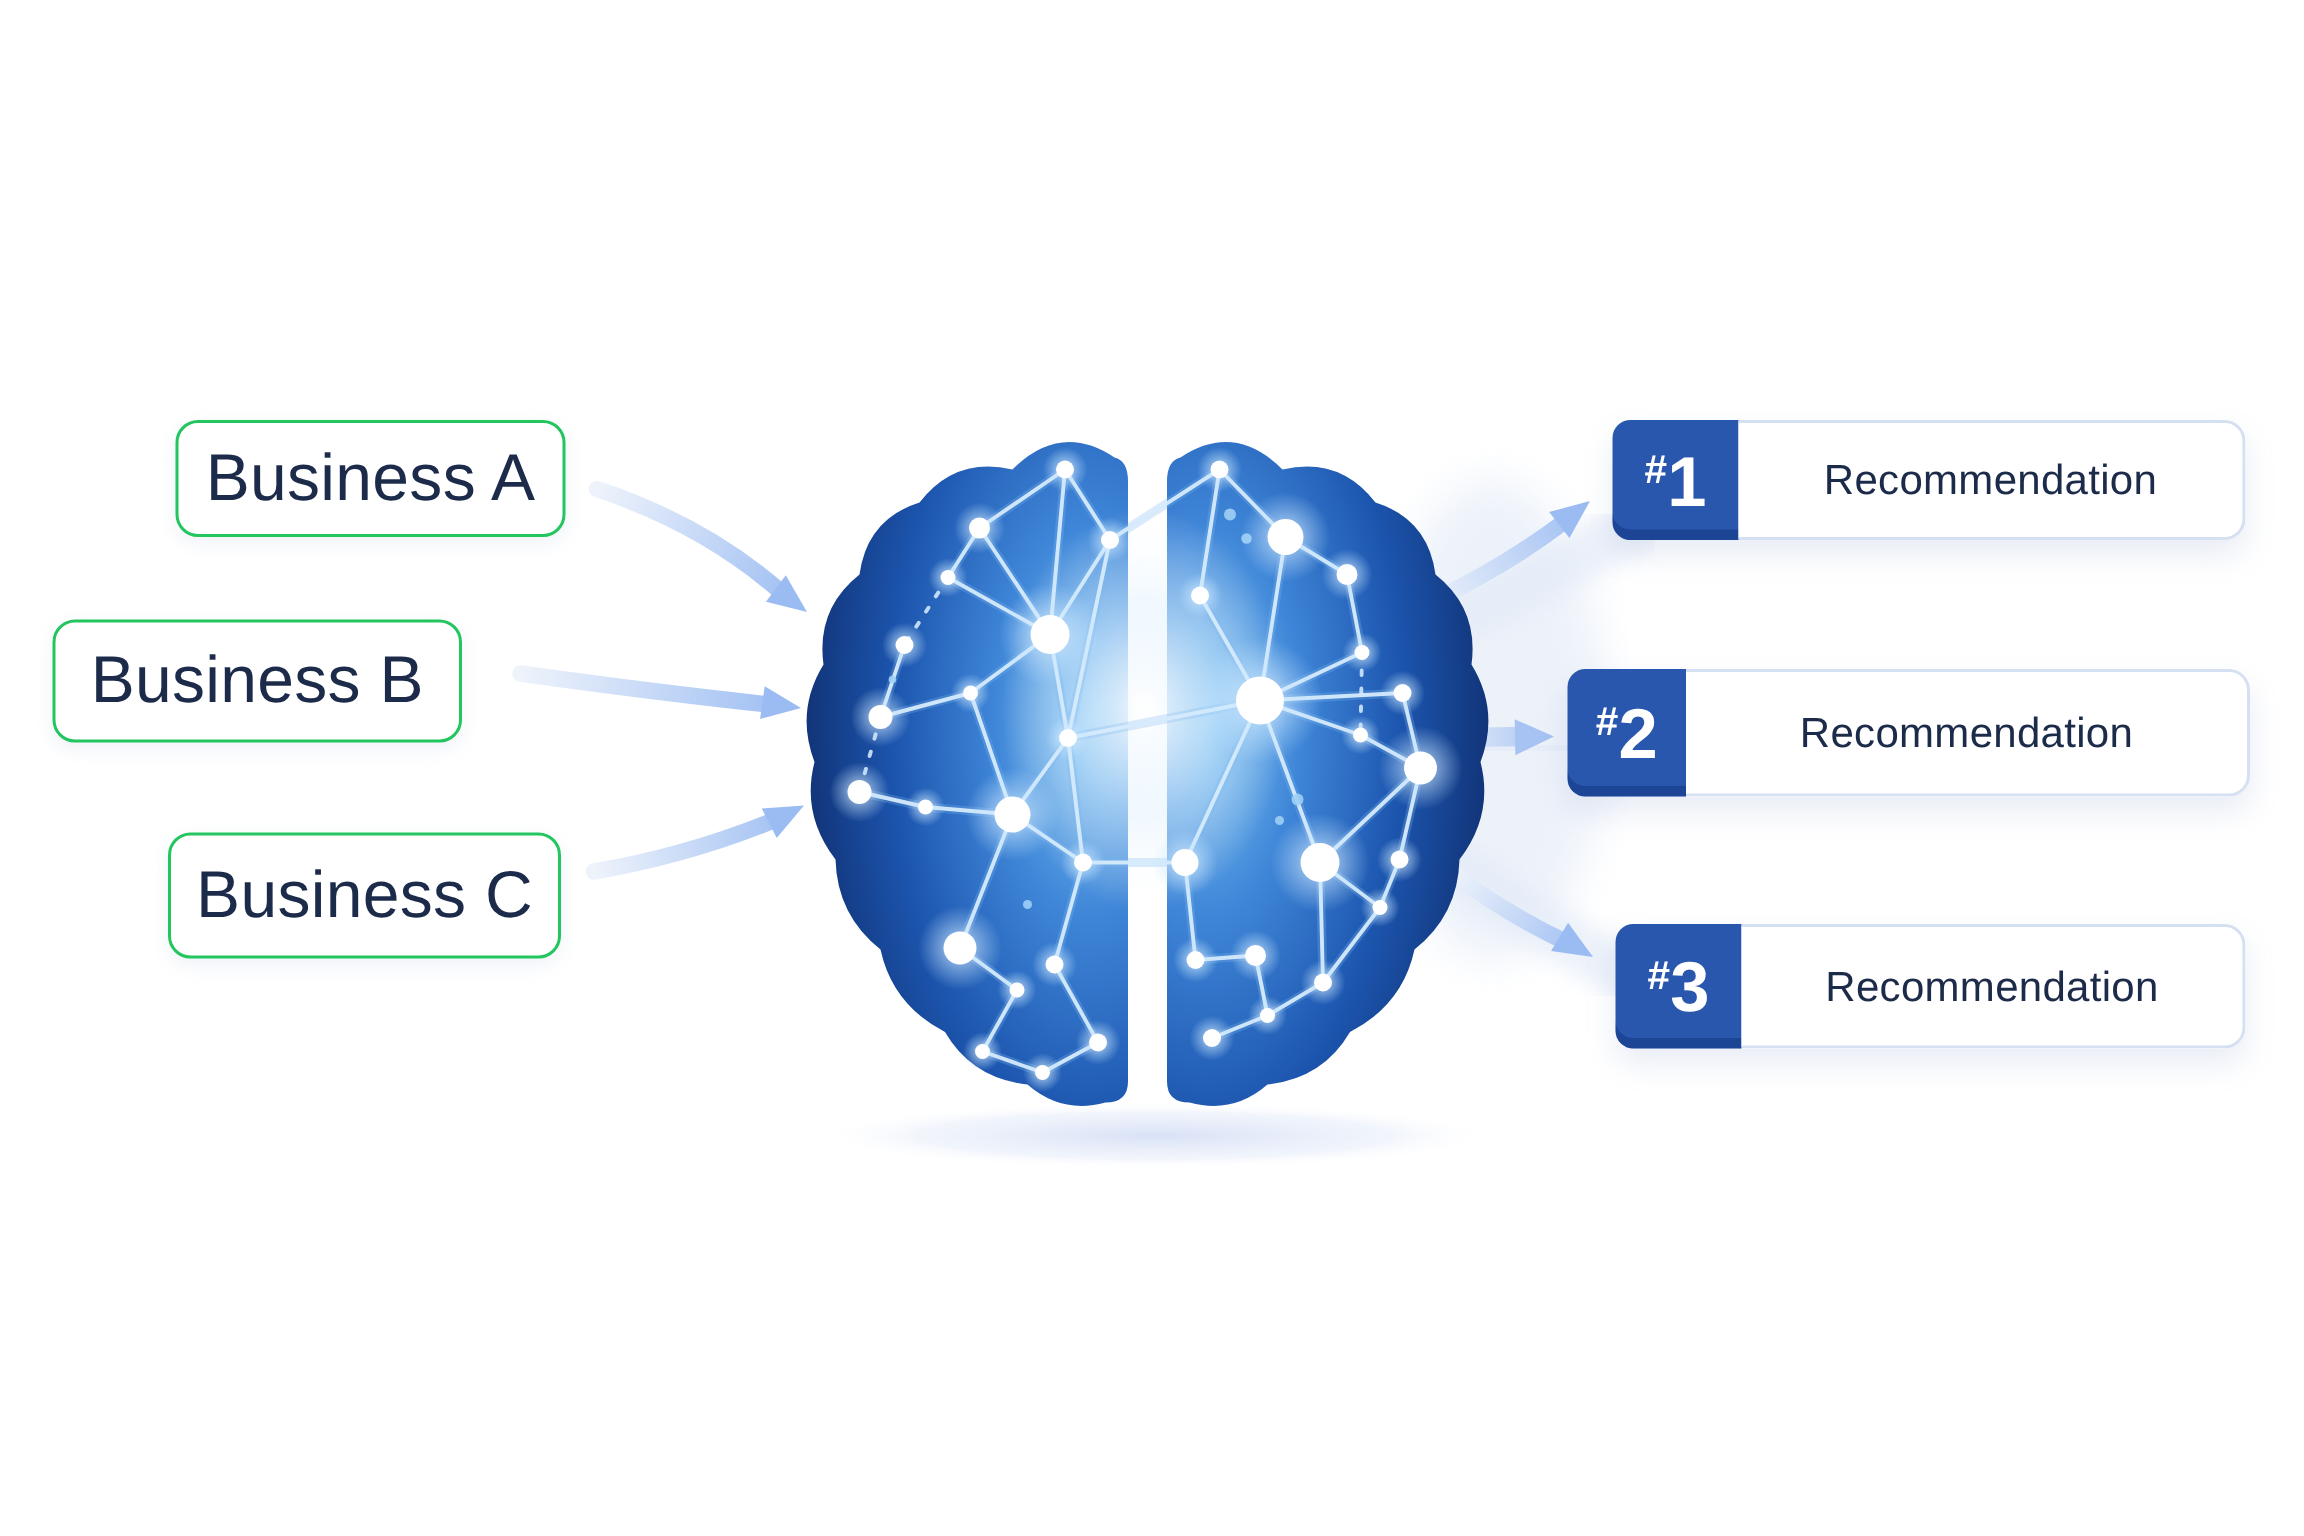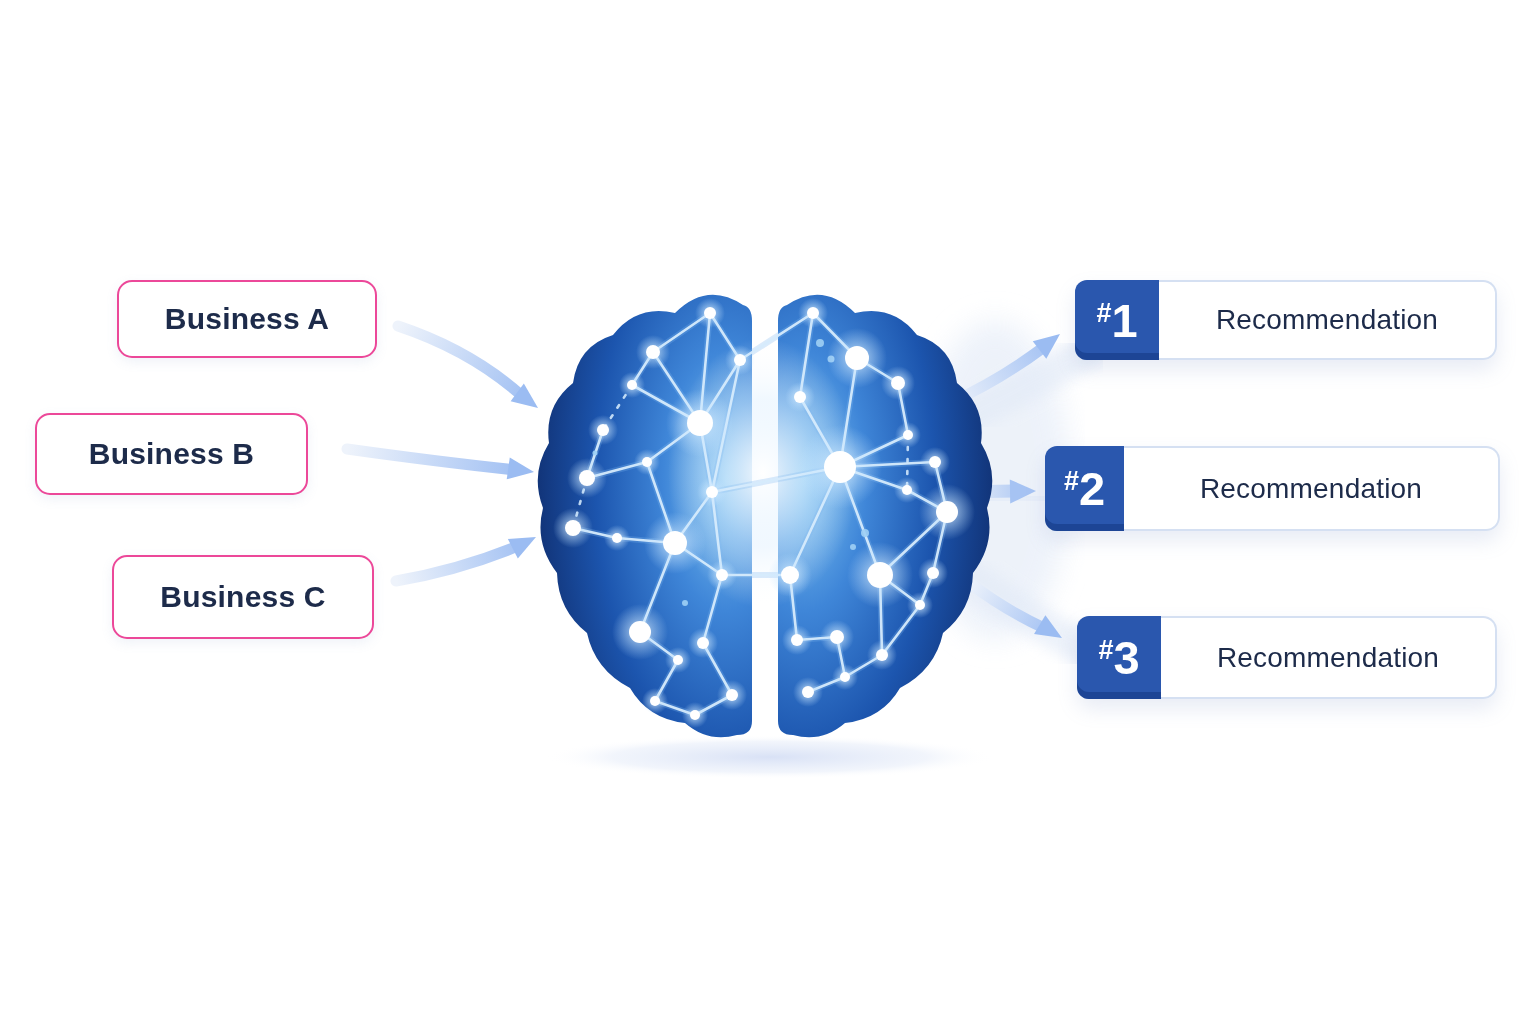--- a/index.html
+++ b/index.html
@@ -9,26 +9,26 @@
     width: 1536px; height: 1024px;
     background: #ffffff;
     overflow: hidden;
     font-family: "Liberation Sans", sans-serif;
   }
 
   
   .input-box {
     position: absolute;
     background: #ffffff;
-    border: 2px solid #ec4899;
+    border: 2px solid #22c55e;
     border-radius: 15px;
     box-shadow: 0 4px 12px rgba(120,145,200,.12);
     display: flex; align-items: center; justify-content: center;
     color: #1d2b4a;
-    font-size: 30px; font-weight: 700; letter-spacing: .2px;
+    font-size: 44px; font-weight: 400; letter-spacing: .2px;
   }
   .box-a { left:117px; top:280px; width:260px; height:78px; }
   .box-b { left:35px;  top:413px; width:273px; height:82px; }
   .box-c { left:112px; top:555px; width:262px; height:84px; }
 
   
   .output-row {
     position: absolute;
     display: flex; align-items: stretch;
     border-radius: 14px;

